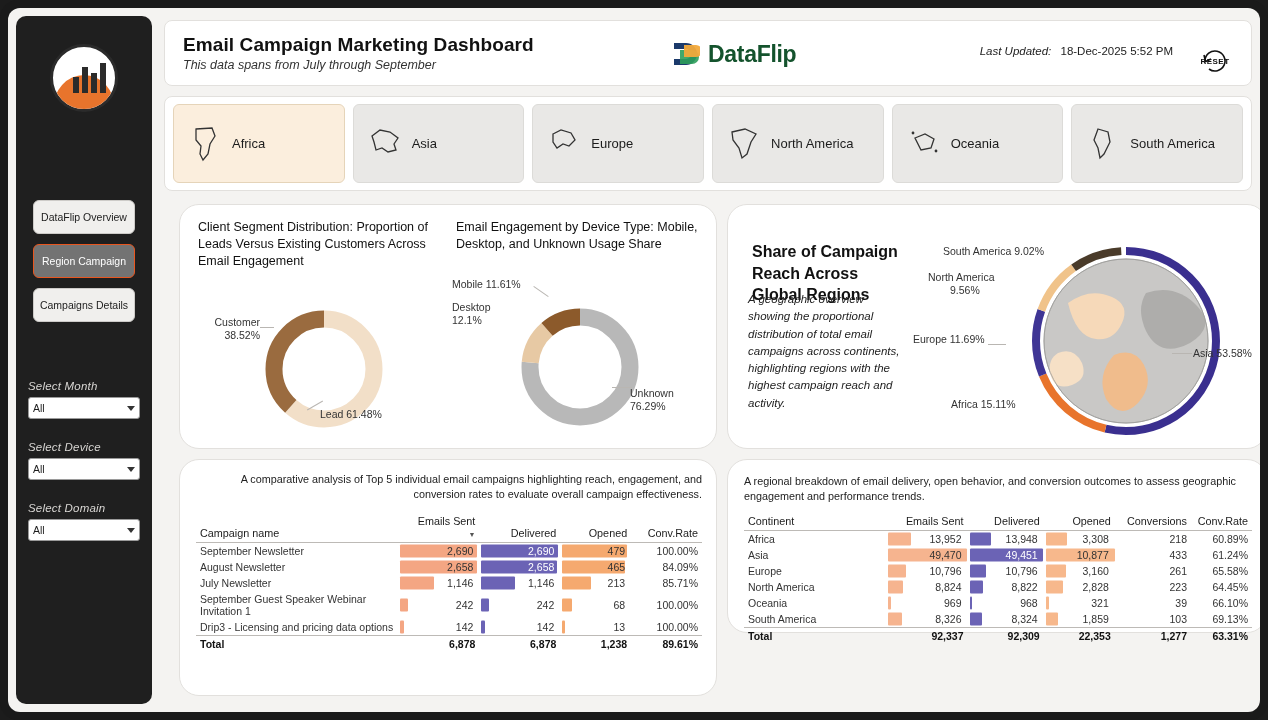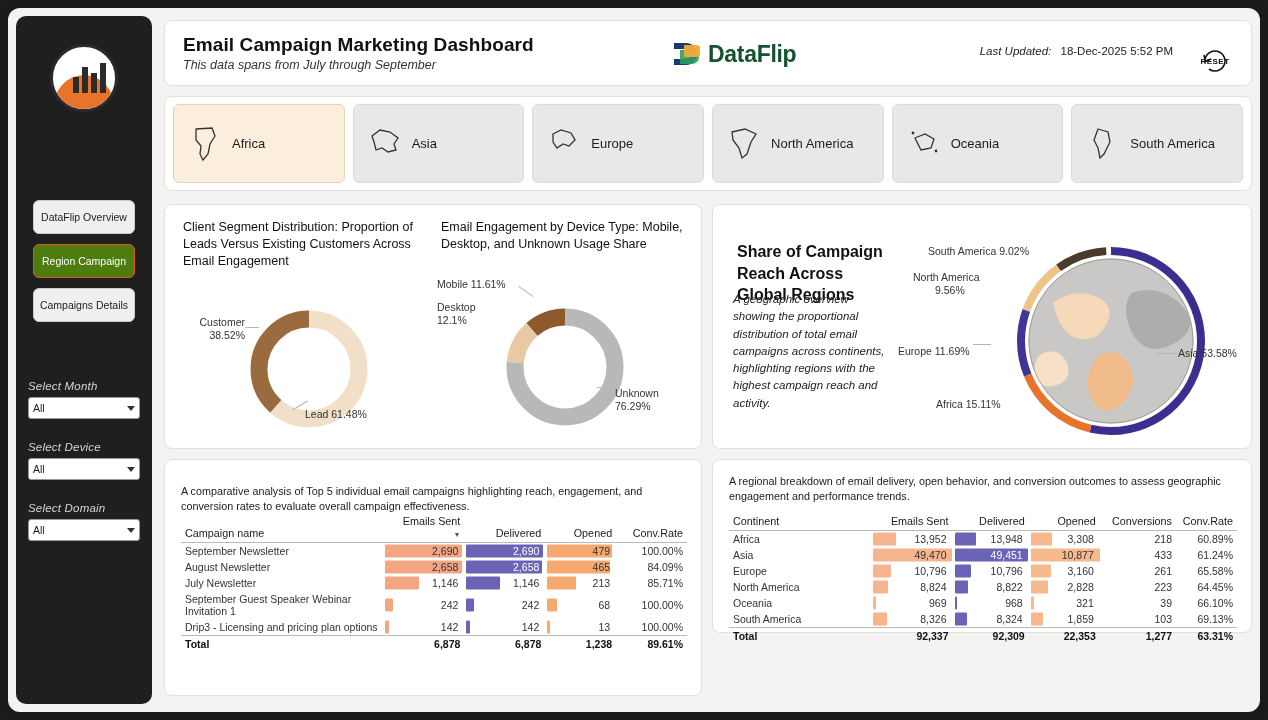--- a/index.html
+++ b/index.html
@@ -55,21 +55,21 @@
   .nav-btn {
     width: 102px; height: 34px;
     border-radius: 6px;
     background: #f0efed;
     color: #1c1c1c;
     font-size: 10.5px;
     display:flex; align-items:center; justify-content:center;
     border: 1px solid #cdcbc8;
     cursor: pointer;
   }
-  .nav-btn.active { background:#4d7c0f; color:#fff; border-color:#e8561f; }
+  .nav-btn.active { background:#737373; color:#fff; border-color:#e8561f; }
 
   .filter-group { width: 112px; margin-top: 22px; }
   .filter-label {
     color:#d8d6d3; font-size:11.5px; font-style:italic; margin-bottom:5px; letter-spacing:.2px;
   }
   .filter-select {
     width: 100%; height: 22px;
     background:#ffffff; border:1px solid #9a9a9a; border-radius:3px;
     font-size:10.5px; color:#1c1c1c; padding:0 4px;
     display:flex; align-items:center; justify-content:space-between;
@@ -106,21 +106,21 @@
     flex:1; height:79px; border-radius:6px;
     background:#e9e8e6; border:1px solid #dcdbd8;
     display:flex; align-items:center; gap:10px; padding-left:14px;
     cursor:pointer;
   }
   .region-card.selected { background:#fbeedd; border:1px solid #e5d4b9; }
   .region-card .label { font-size:13px; color:#1c1c1c; }
   .region-card svg { flex:0 0 auto; }
 
   
-  .card { position:absolute; background:#fff; border-radius:8px; border:1px solid #e2e0dd; }
+  .card { position:absolute; background:#fff; border-radius:20px; border:1px solid #e2e0dd;margin-left:15px; }
   #card-donuts { left:156px; top:196px; width:538px; height:245px; }
   #card-globe  { left:704px; top:196px; width:540px; height:245px; }
   #card-camp   { left:156px; top:451px; width:538px; height:237px; }
   #card-region { left:704px; top:451px; width:540px; height:174px; }
 
   .chart-title { font-size:12.5px; color:#111; line-height:1.35; }
 
   .donut-wrap { position:absolute; }
   .ann { position:absolute; font-size:10.5px; color:#333; line-height:1.25; }
   .leader { position:absolute; background:#b9b6b2; height:1px; }
@@ -329,29 +329,29 @@
           <circle cx="98" cy="98" r="90" fill="none" stroke="#4a3b2a" stroke-width="8" stroke-dasharray="51.0 514.4" stroke-dashoffset="-508.7"></circle>
         </g>
       </svg>
     </div>
 
     <div class="ann" style="left:215px;top:40px;">South America 9.02%</div>
     <div class="ann" style="left:200px;top:66px;width:82px;text-align:left;">
       <span>North America</span><br>
       <span style="display:inline-block;padding-left:22px;">9.56%</span>
     </div>
-    <div class="ann" style="left:185px;top:140px;">Europe 11.69%</div>
+    <div class="ann" style="left:185px;top:128px;">Europe 11.69%</div>
     <div class="leader" style="left:260px;top:139px;width:18px;"></div>
     <div class="ann" style="left:223px;top:193px;">Africa 15.11%</div>
     <div class="ann" style="left:465px;top:142px;">Asia 53.58%</div>
     <div class="leader" style="left:444px;top:148px;width:20px;"></div>
   </div>
 
   <div class="card" id="card-camp">
-    <div class="tbl-note" style="position:absolute;left:16px;top:24px;width:506px;">A comparative analysis of Top 5 individual email campaigns highlighting reach, engagement, and conversion rates to evaluate overall campaign effectiveness.</div>
+    <div class="tbl-note" style="position:absolute;left:16px;top:12px;width:506px;text-align:right;">A comparative analysis of Top 5 individual email campaigns highlighting reach, engagement, and conversion rates to evaluate overall campaign effectiveness.</div>
     <div style="position:absolute;left:16px;top:52px;width:506px;">
       <table>
         <colgroup>
               <col style="width:40%">
               <col style="width:16%">
               <col style="width:16%">
               <col style="width:14%">
               <col style="width:14%">
             </colgroup>
         <thead>
@@ -402,21 +402,21 @@
             <td class="left">September Guest Speaker Webinar Invitation 1</td>
             <td class="bar-cell">
               <span class="bar" style="width:9%;background:#f4a683;"></span><span class="val">242</span></td>
             <td class="bar-cell">
               <span class="bar" style="width:9%;background:#6b63b5;"></span><span class="val">242</span></td>
             <td class="bar-cell">
               <span class="bar" style="width:13%;background:#f5a96f;"></span><span class="val">68</span></td>
             <td>100.00%</td>
           </tr>
           <tr>
-            <td class="left">Drip3 - Licensing and pricing plan options</td>
+            <td class="left">Drip3 - Licensing and pricing data options</td>
             <td class="bar-cell">
               <span class="bar" style="width:5%;background:#f4a683;"></span><span class="val">142</span></td>
             <td class="bar-cell">
               <span class="bar" style="width:5%;background:#6b63b5;"></span><span class="val">142</span></td>
             <td class="bar-cell">
               <span class="bar" style="width:4%;background:#f5a96f;"></span><span class="val">13</span></td>
             <td>100.00%</td>
           </tr>
           <tr class="total">
             <td class="left">Total</td>

